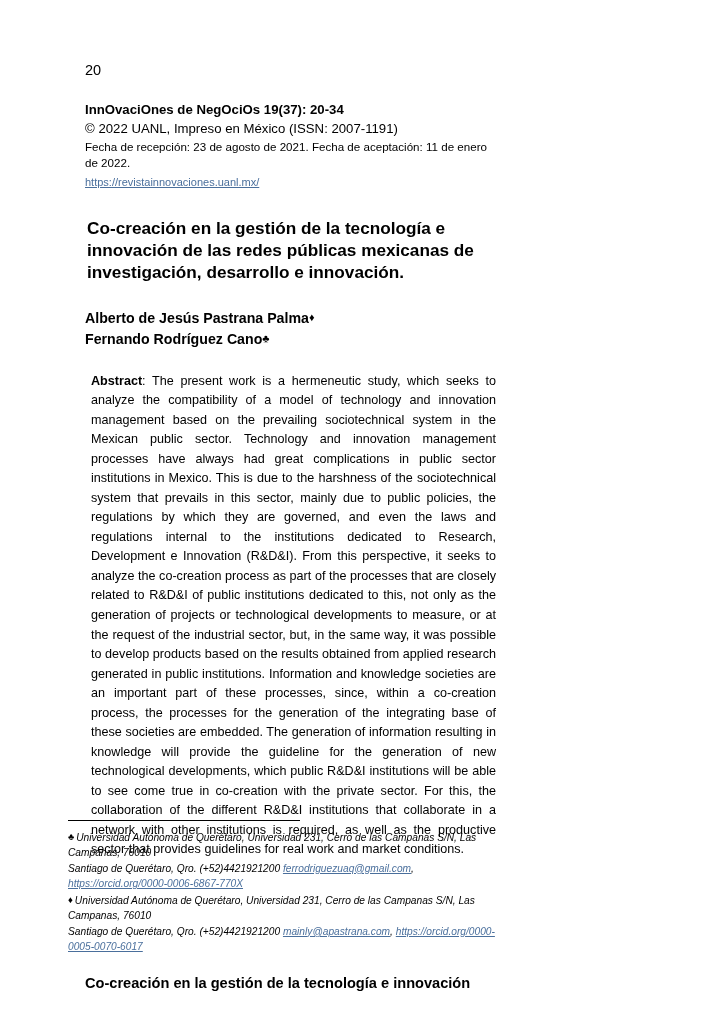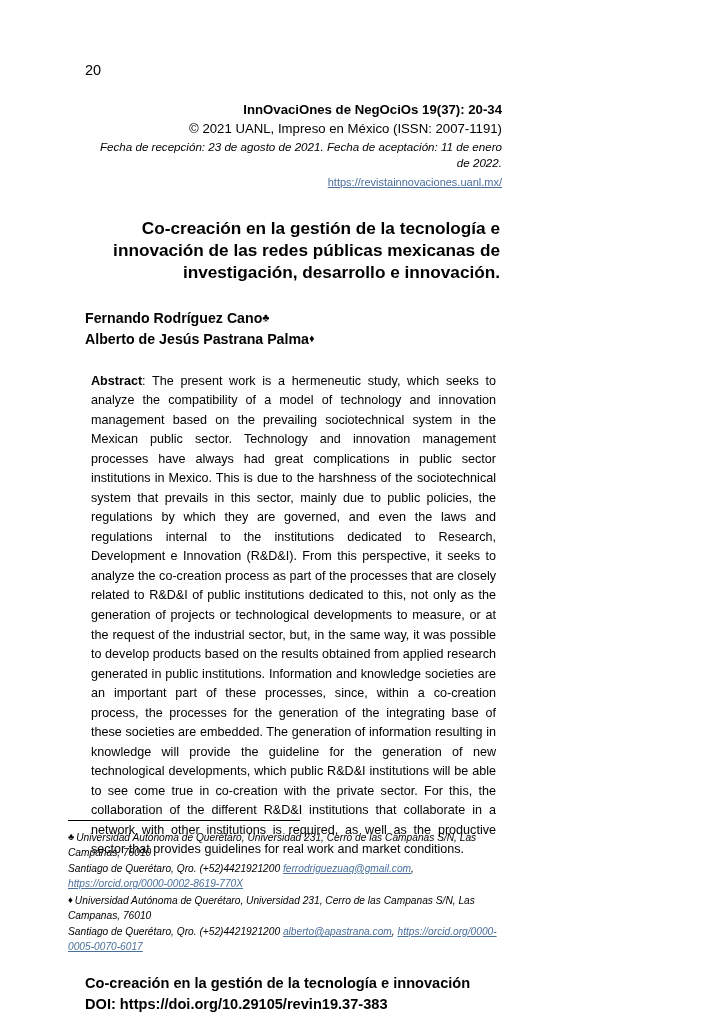--- a/index.html
+++ b/index.html
@@ -27,47 +27,45 @@
 
   .page-number {
     font-size: 14.5px;
     line-height: 1.2;
     margin: 0 0 22px 0;
   }
 
   
   .masthead {
     margin-bottom: 26px;
-    text-align: right;
   }
   .masthead-journal {
     font-size: 13.2px;
     font-weight: bold;
     line-height: 1.42;
   }
   .masthead-copyright {
     font-size: 13.2px;
     line-height: 1.42;
   }
   .masthead-dates {
     font-size: 11.6px;
-    font-style: italic;
     line-height: 1.42;
   }
   .masthead-url {
     font-size: 11px;
     line-height: 1.45;
     color: #4a6f9c;
     text-decoration: underline;
     display: inline-block;
   }
 
   
   .title-block {
-    text-align: right;
+    text-align: left;
     font-weight: bold;
     font-size: 17.2px;
     line-height: 1.30;
     margin: 0 0 24px 0;
     padding: 0 2px;
   }
   .title-es { display: block; }
   .title-en { display: block; }
 
   
@@ -142,54 +140,53 @@
 </style>
 </head>
 <body>
 
 <div class="page">
 
   <div class="page-number">20</div>
 
   <div class="masthead">
     <div class="masthead-journal">InnOvaciOnes de NegOciOs 19(37): 20-34</div>
-    <div class="masthead-copyright">© 2021 UANL, Impreso en México (ISSN: 2007-1191)</div>
+    <div class="masthead-copyright">© 2022 UANL, Impreso en México (ISSN: 2007-1191)</div>
     <div class="masthead-dates">Fecha de recepción: 23 de agosto de 2021. Fecha de aceptación: 11 de enero de 2022.</div>
     <a class="masthead-url" href="#">https://revistainnovaciones.uanl.mx/</a>
   </div>
 
   <h1 class="title-block">
     <span class="title-es">Co-creación en la gestión de la tecnología e innovación de las redes públicas mexicanas de investigación, desarrollo e innovación.</span>
   </h1>
 
   <div class="authors">
     <div class="author">
-      <span>Fernando Rodríguez Cano</span><span class="author-mark">♣</span>
+      <span>Alberto de Jesús Pastrana Palma</span><span class="author-mark">♦</span>
     </div>
     <div class="author">
-      <span>Alberto de Jesús Pastrana Palma</span><span class="author-mark">♦</span>
+      <span>Fernando Rodríguez Cano</span><span class="author-mark">♣</span>
     </div>
   </div>
 
   <p class="abstract">
     <span class="abstract-label">Abstract</span><span>: </span><span>The present work is a hermeneutic study, which seeks to analyze the compatibility of a model of technology and innovation management based on the prevailing sociotechnical system in the Mexican public sector. Technology and innovation management processes have always had great complications in public sector institutions in Mexico. This is due to the harshness of the sociotechnical system that prevails in this sector, mainly due to public policies, the regulations by which they are governed, and even the laws and regulations internal to the institutions dedicated to Research, Development e Innovation (R&amp;D&amp;I). From this perspective, it seeks to analyze the co-creation process as part of the processes that are closely related to R&amp;D&amp;I of public institutions dedicated to this, not only as the generation of projects or technological developments to measure, or at the request of the industrial sector, but, in the same way, it was possible to develop products based on the results obtained from applied research generated in public institutions. Information and knowledge societies are an important part of these processes, since, within a co-creation process, the processes for the generation of the integrating base of these societies are embedded. The generation of information resulting in knowledge will provide the guideline for the generation of new technological developments, which public R&amp;D&amp;I institutions will be able to see come true in co-creation with the private sector. For this, the collaboration of the different R&amp;D&amp;I institutions that collaborate in a network with other institutions is required, as well as the productive sector that provides guidelines for real work and market conditions.</span>
   </p>
 
   <div class="footnotes">
     <hr class="footnote-rule">
 
     <div class="footnote">
       <span class="footnote-mark">♣</span><span>Universidad Autónoma de Querétaro, Universidad 231, Cerro de las Campanas S/N, Las Campanas, 76010</span><br>
-      <span>Santiago de Querétaro, Qro. (+52)4421921200 </span><a class="fn-link" href="#">ferrodriguezuaq@gmail.com</a><span>, </span><a class="fn-link" href="#">https://orcid.org/0000-0002-8619-770X</a>
+      <span>Santiago de Querétaro, Qro. (+52)4421921200 </span><a class="fn-link" href="#">ferrodriguezuaq@gmail.com</a><span>, </span><a class="fn-link" href="#">https://orcid.org/0000-0006-6867-770X</a>
     </div>
 
     <div class="footnote">
       <span class="footnote-mark">♦</span><span>Universidad Autónoma de Querétaro, Universidad 231, Cerro de las Campanas S/N, Las Campanas, 76010</span><br>
-      <span>Santiago de Querétaro, Qro. (+52)4421921200 </span><a class="fn-link" href="#">alberto@apastrana.com</a><span>, </span><a class="fn-link" href="#">https://orcid.org/0000-0005-0070-6017</a>
+      <span>Santiago de Querétaro, Qro. (+52)4421921200 </span><a class="fn-link" href="#">mainly@apastrana.com</a><span>, </span><a class="fn-link" href="#">https://orcid.org/0000-0005-0070-6017</a>
     </div>
   </div>
 
   <div class="page-footer">
     <div>Co-creación en la gestión de la tecnología e innovación</div>
-    <div>DOI: https://doi.org/10.29105/revin19.37-383</div>
   </div>
 
 </div>
 
 </body></html>

